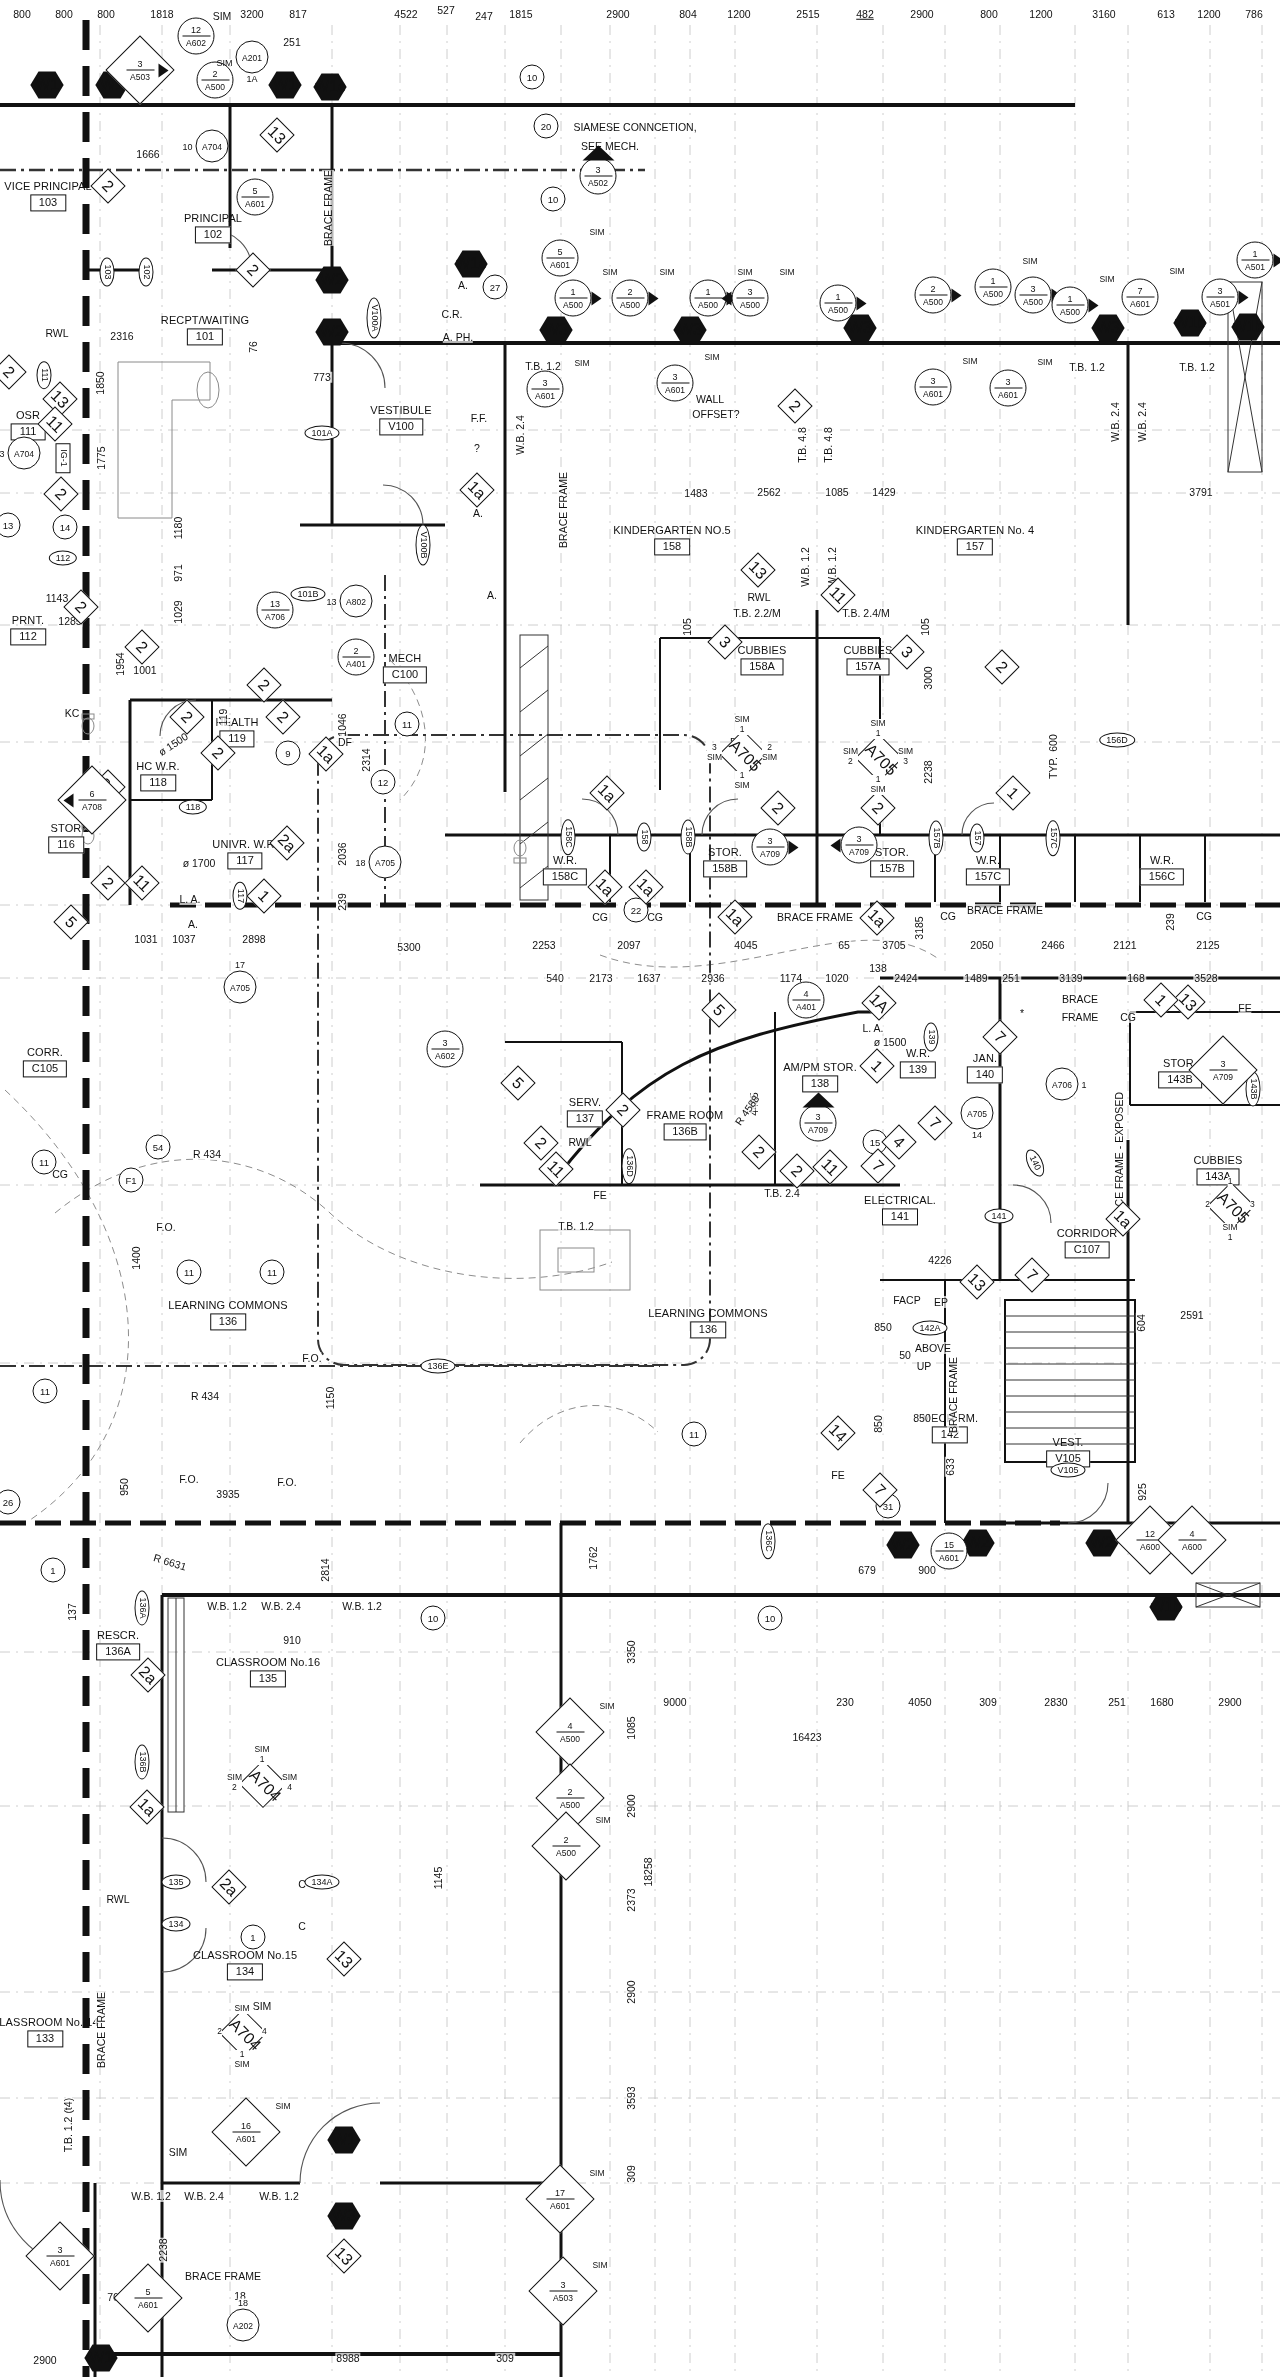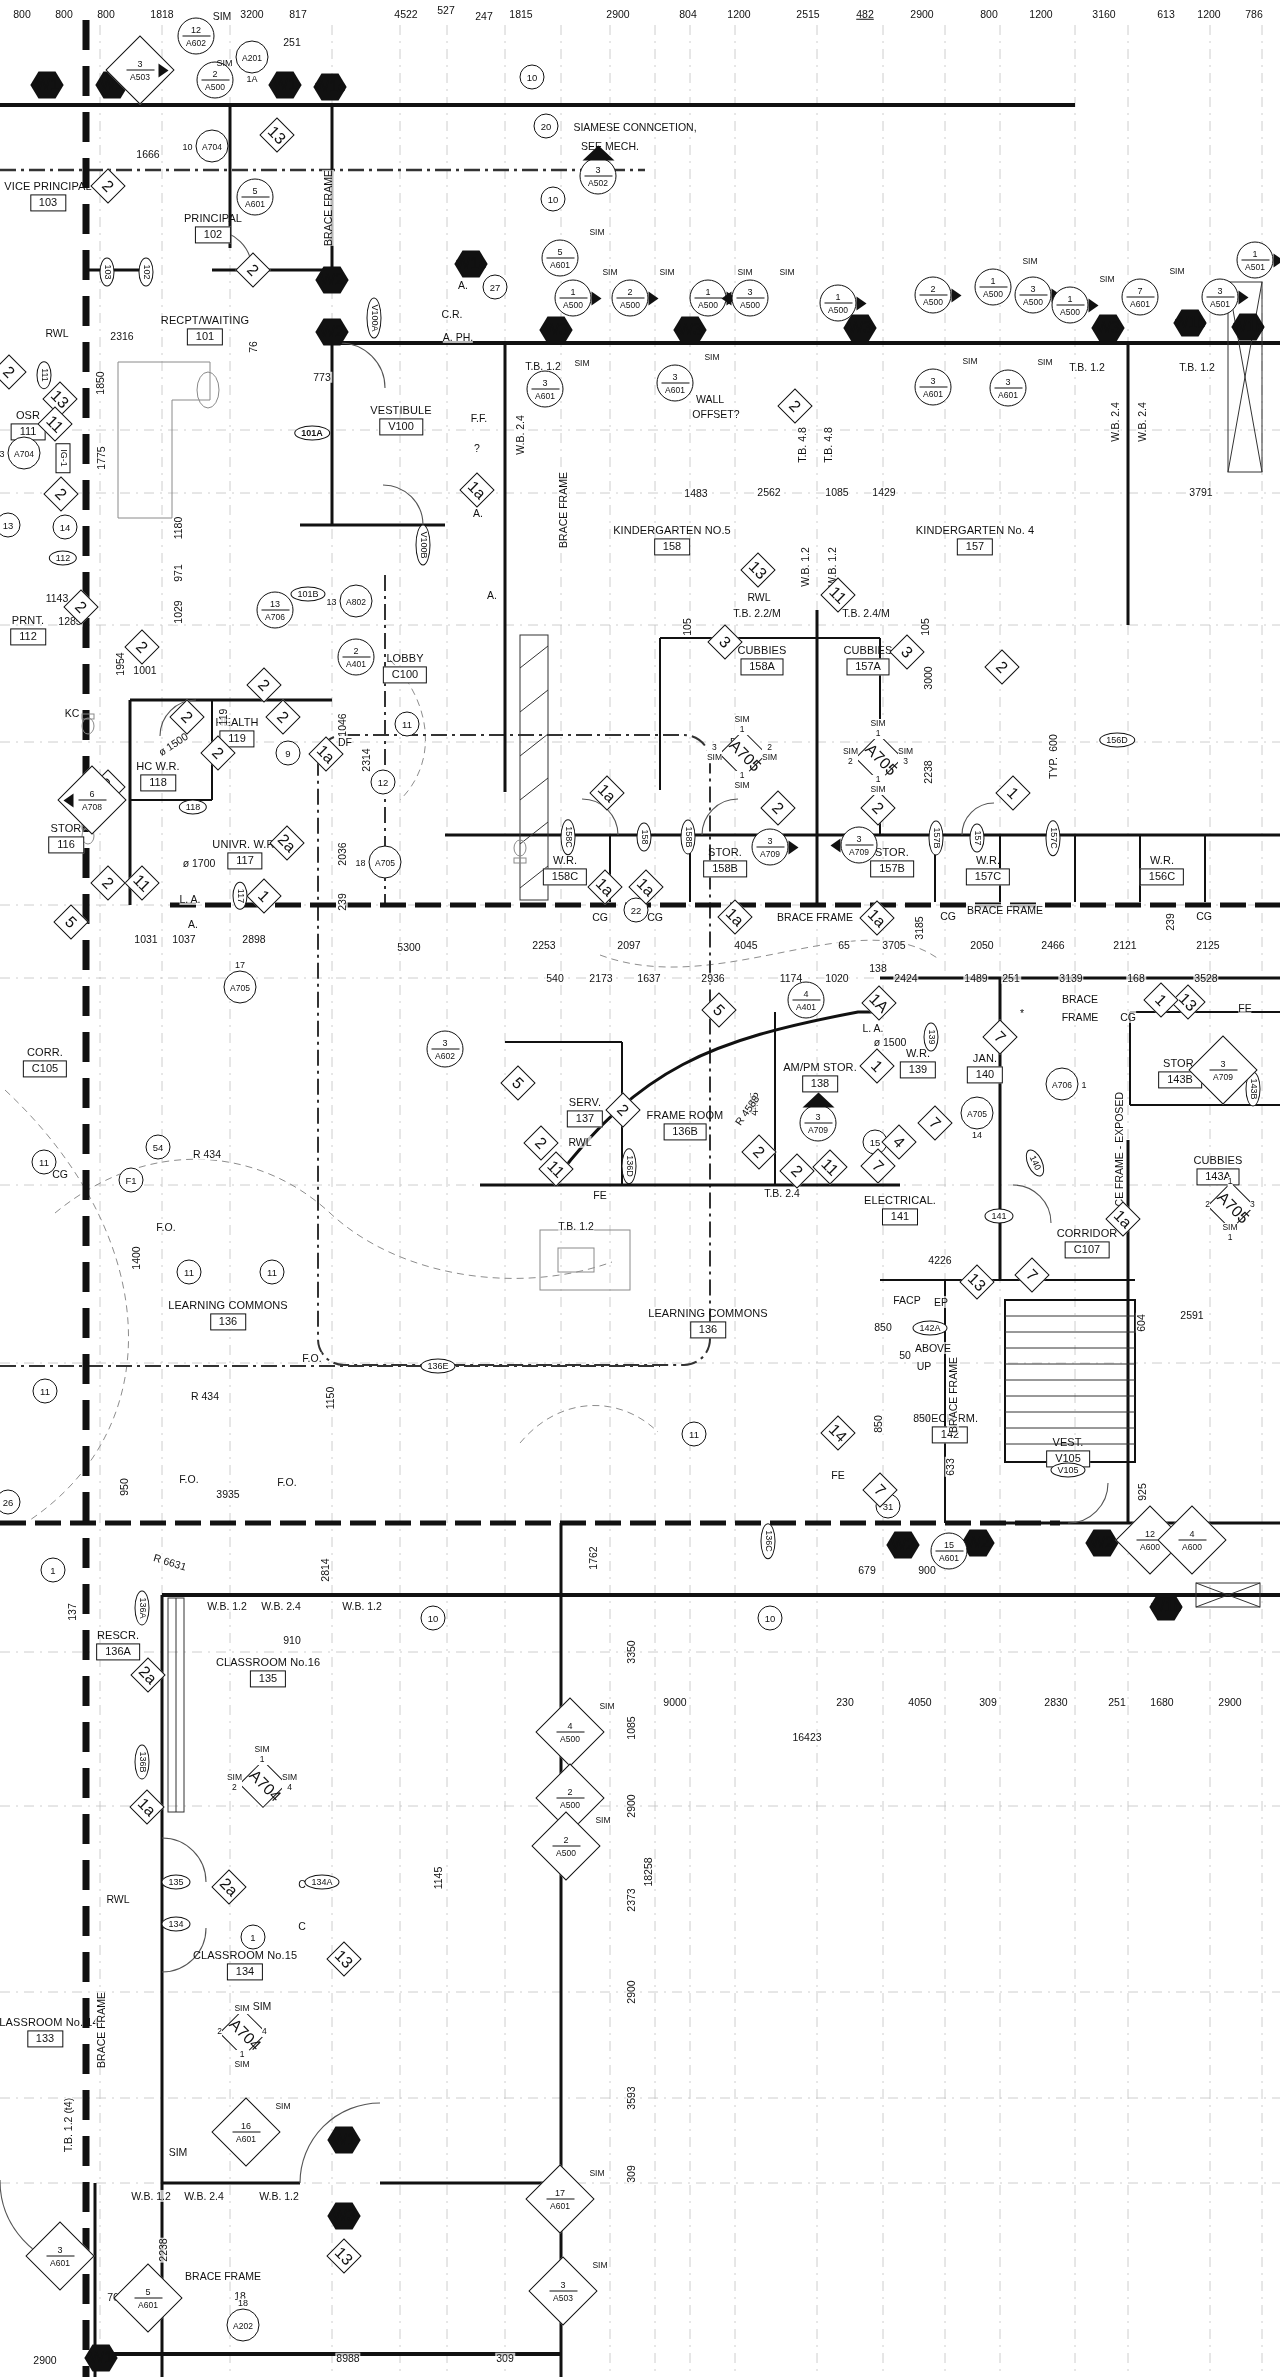--- a/index.html
+++ b/index.html
@@ -226,21 +226,21 @@
     </g>
   </svg>
 
   <div class="anno">
       <div class="room" style="left: 48px; top: 196px;"><div class="rname">VICE PRINCIPAL</div><div class="rnum">103</div></div>
       <div class="room" style="left: 213px; top: 228px;"><div class="rname">PRINCIPAL</div><div class="rnum">102</div></div>
       <div class="room" style="left: 205px; top: 330px;"><div class="rname">RECPT/WAITING</div><div class="rnum">101</div></div>
       <div class="room" style="left: 28px; top: 425px;"><div class="rname">OSR</div><div class="rnum">111</div></div>
       <div class="room" style="left: 28px; top: 630px;"><div class="rname">PRNT.</div><div class="rnum">112</div></div>
       <div class="room" style="left: 401px; top: 420px;"><div class="rname">VESTIBULE</div><div class="rnum">V100</div></div>
-      <div class="room" style="left: 405px; top: 668px;"><div class="rname">LOBBY</div><div class="rnum">C100</div></div>
+      <div class="room" style="left: 405px; top: 668px;"><div class="rname">MECH</div><div class="rnum">C100</div></div>
       <div class="room" style="left: 237px; top: 732px;"><div class="rname">HEALTH</div><div class="rnum">119</div></div>
       <div class="room" style="left: 158px; top: 776px;"><div class="rname">HC W.R.</div><div class="rnum">118</div></div>
       <div class="room" style="left: 245px; top: 854px;"><div class="rname">UNIVR. W.R.</div><div class="rnum">117</div></div>
       <div class="room" style="left: 66px; top: 838px;"><div class="rname">STOR</div><div class="rnum">116</div></div>
       <div class="room" style="left: 672px; top: 540px;"><div class="rname">KINDERGARTEN NO.5</div><div class="rnum">158</div></div>
       <div class="room" style="left: 975px; top: 540px;"><div class="rname">KINDERGARTEN No. 4</div><div class="rnum">157</div></div>
       <div class="room" style="left: 762px; top: 660px;"><div class="rname">CUBBIES</div><div class="rnum">158A</div></div>
       <div class="room" style="left: 868px; top: 660px;"><div class="rname">CUBBIES</div><div class="rnum">157A</div></div>
       <div class="room" style="left: 725px; top: 862px;"><div class="rname">STOR.</div><div class="rnum">158B</div></div>
       <div class="room" style="left: 892px; top: 862px;"><div class="rname">STOR.</div><div class="rnum">157B</div></div>
@@ -469,21 +469,21 @@
       <div class="note" style="left: 747px; top: 1110px; --r: -55deg;">R 4588</div>
       <div class="note" style="left: 1022px; top: 1013px;">*</div>
       <div class="note" style="left: 302px; top: 1884px;">C</div>
       <div class="note" style="left: 302px; top: 1926px;">C</div>
       <div class="note" style="left: 178px; top: 2152px;">SIM</div>
       <div class="note" style="left: 262px; top: 2006px;">SIM</div>
       <div class="oval" style="left: 107px; top: 272px; --r: 90deg;">103</div>
       <div class="oval" style="left: 146px; top: 272px; --r: 90deg;">102</div>
       <div class="oval" style="left: 44px; top: 375px; --r: 90deg;">111</div>
       <div class="oval" style="left: 63px; top: 558px;">112</div>
-      <div class="oval" style="left: 312px; top: 433px; font-weight: bold;">101A</div>
+      <div class="oval" style="left: 322px; top: 433px;">101A</div>
       <div class="oval" style="left: 308px; top: 594px;">101B</div>
       <div class="oval" style="left: 374px; top: 318px; --r: 90deg;">V100A</div>
       <div class="oval" style="left: 423px; top: 545px; --r: 90deg;">V100B</div>
       <div class="oval" style="left: 193px; top: 807px;">118</div>
       <div class="oval" style="left: 240px; top: 896px; --r: 90deg;">117</div>
       <div class="oval" style="left: 568px; top: 837px; --r: 90deg;">158C</div>
       <div class="oval" style="left: 644px; top: 837px; --r: 90deg;">158</div>
       <div class="oval" style="left: 688px; top: 837px; --r: 90deg;">158B</div>
       <div class="oval" style="left: 936px; top: 838px; --r: 90deg;">157B</div>
       <div class="oval" style="left: 977px; top: 838px; --r: 90deg;">157</div>

